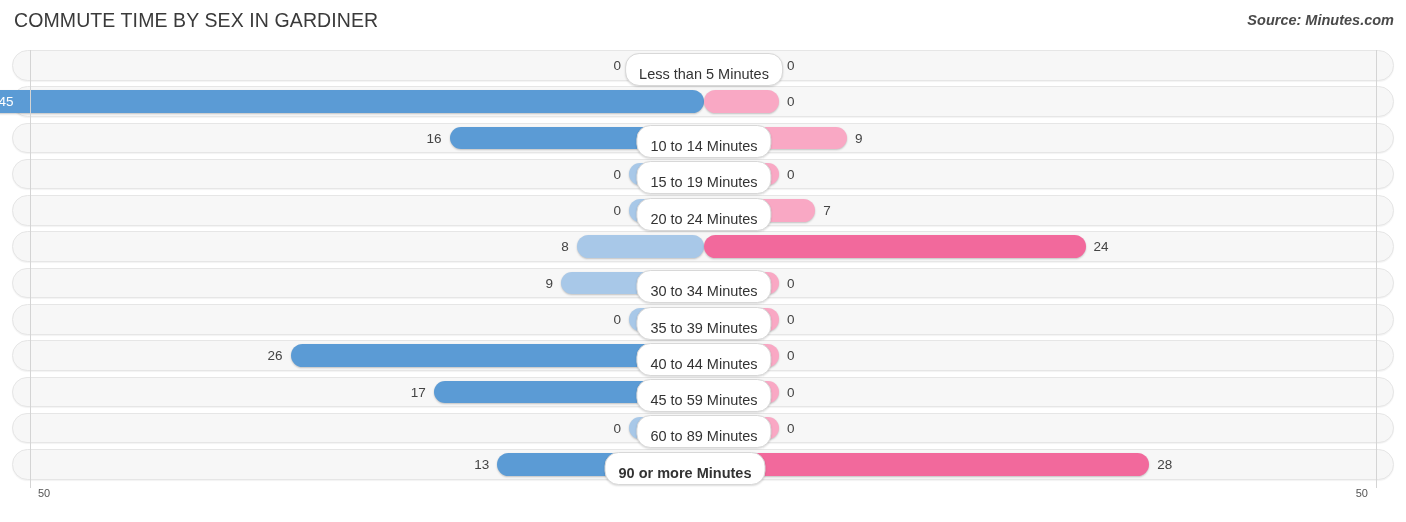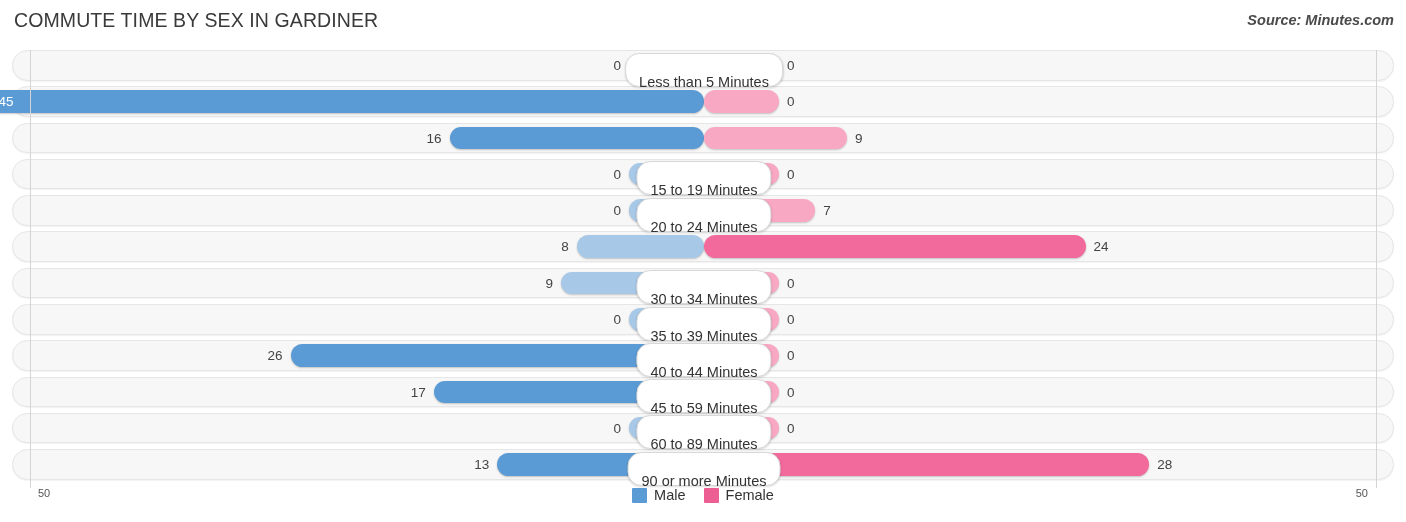--- a/index.html
+++ b/index.html
@@ -115,21 +115,21 @@
     top: 1.5px;
     height: 33px;
     line-height: 25.5px;
     background: #ffffff;
     border: 1px solid #d8d8d8;
     border-radius: 14px;
     font-size: 14.5px;
     color: #333;
     text-align: center;
     white-space: nowrap;
-    padding: 16px 13px;
+    padding: 8px 13px;
     transform: translateX(-50%);
     box-sizing: border-box;
     box-shadow: 0 1px 2px rgba(0,0,0,0.14);
     z-index: 4;
   }
 
   
   .footer {
     position: absolute;
     left: 0;
@@ -197,20 +197,21 @@
           <div class="bar male" style="left: -24.5px; width: 715.5px; background: rgb(91, 155, 213);"></div>
           <div class="bar female" style="left: 691px; width: 75px; background: rgb(249, 168, 196);"></div>
           <div class="val left inside" style="left: -14.5px; text-align: left;">45</div>
           <div class="val right" style="left: 774px;">0</div>
         </div>
         <div class="row">
           <div class="bar male" style="left: 436.6px; width: 254.4px; background: rgb(91, 155, 213);"></div>
           <div class="bar female" style="left: 691px; width: 143.1px; background: rgb(249, 168, 196);"></div>
           <div class="val left" style="left: 380.6px; width: 48px;">16</div>
           <div class="val right" style="left: 842.1px;">9</div>
+          <div class="center-pill" style="left: 691px;">10 to 14 Minutes</div>
         </div>
         <div class="row">
           <div class="bar male" style="left: 616px; width: 75px; background: rgb(168, 200, 232);"></div>
           <div class="bar female" style="left: 691px; width: 75px; background: rgb(249, 168, 196);"></div>
           <div class="val left" style="left: 560px; width: 48px;">0</div>
           <div class="val right" style="left: 774px;">0</div>
           <div class="center-pill" style="left: 691px;">15 to 19 Minutes</div>
         </div>
         <div class="row">
           <div class="bar male" style="left: 616px; width: 75px; background: rgb(168, 200, 232);"></div>
@@ -258,33 +259,23 @@
           <div class="bar female" style="left: 691px; width: 75px; background: rgb(249, 168, 196);"></div>
           <div class="val left" style="left: 560px; width: 48px;">0</div>
           <div class="val right" style="left: 774px;">0</div>
           <div class="center-pill" style="left: 691px;">60 to 89 Minutes</div>
         </div>
         <div class="row">
           <div class="bar male" style="left: 484.3px; width: 206.7px; background: rgb(91, 155, 213);"></div>
           <div class="bar female" style="left: 691px; width: 445.2px; background: rgb(242, 105, 156);"></div>
           <div class="val left" style="left: 428.3px; width: 48px;">13</div>
           <div class="val right" style="left: 1144.2px;">28</div>
-          <div class="center-pill" style="left: 691px;">90 or more Minutes</div>
+          <div class="center-pill" style="left: 672px; font-weight: bold;">90 or more Minutes</div>
         </div>
       </div>
   </div>
 
   <div class="footer">
     <div class="axis-label l">50</div>
     <div class="axis-label r">50</div>
-    <div class="legend">
-      <div class="legend-item">
-        <span class="legend-swatch" id="sw-male" style="background: rgb(91, 155, 213);"></span>
-        <span class="legend-text">Male</span>
-      </div>
-      <div class="legend-item">
-        <span class="legend-swatch" id="sw-female" style="background: rgb(237, 94, 146);"></span>
-        <span class="legend-text">Female</span>
-      </div>
-    </div>
   </div>
 
 </div>
 
 </body></html>

